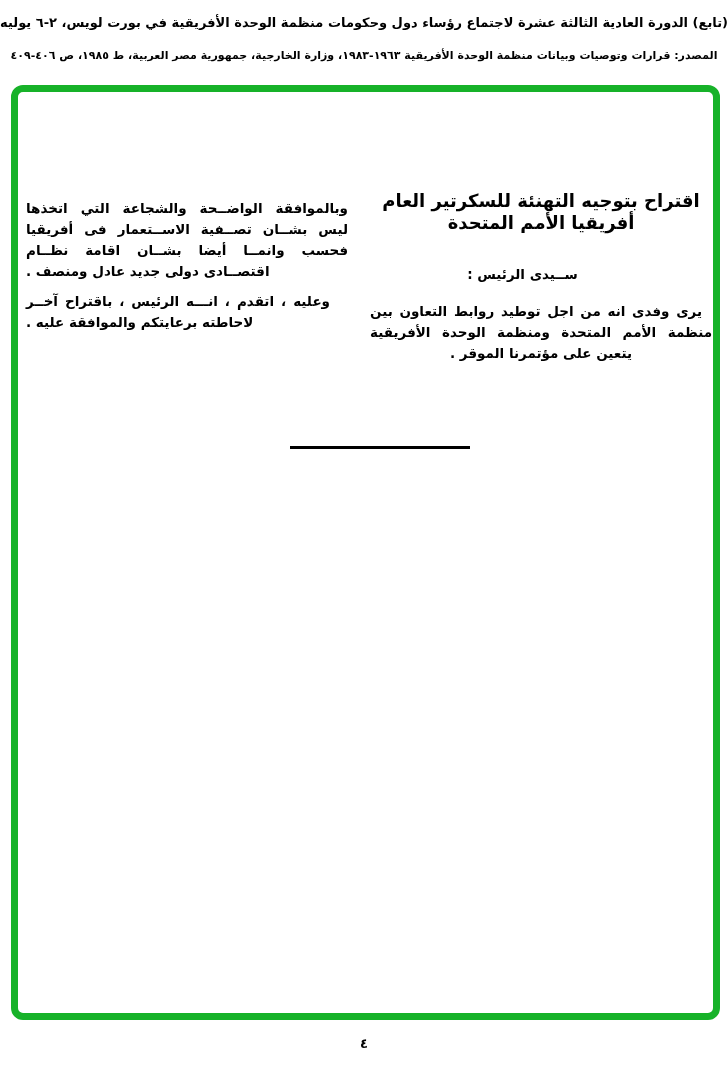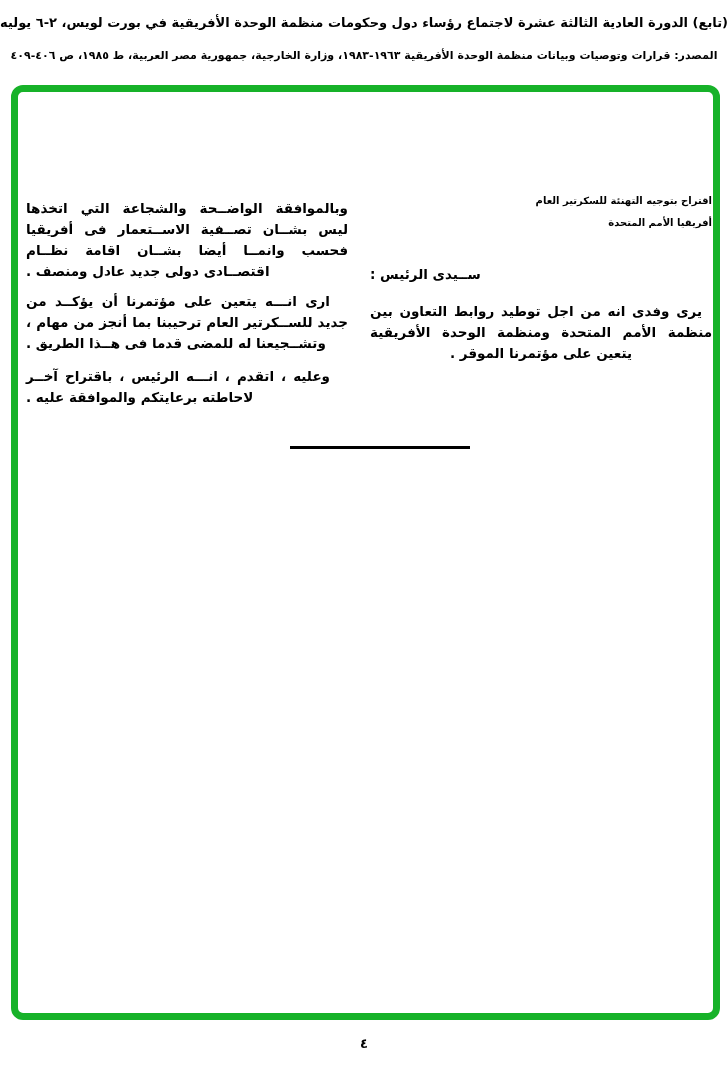--- a/index.html
+++ b/index.html
@@ -65,29 +65,29 @@
     left: 370px;
     width: 342px;
   }
   .col-left {
     top: 198px;
     left: 26px;
     width: 322px;
   }
 
   .doc-title {
-    text-align: right;
-    font-size: 10px;
+    text-align: center;
+    font-size: 18px;
     line-height: 22px;
   }
 
   .salutation {
     margin-top: 30px;
     margin-bottom: 16px;
-    text-align: left;
+    text-align: center;
     padding-right: 37px;
   }
 
   .col p.para {
     margin: 0 0 17px 0;
     text-align: justify;
   }
   .col-left p.para { margin-bottom: 9px; }
   .col-left p.para.gap-lg { margin-bottom: 12px; }
 
@@ -133,19 +133,18 @@
   <div class="doc-title">
     <div>اقتراح بتوجيه التهنئة للسكرتير العام</div>
     <div>أفريقيا الأمم المتحدة</div>
   </div>
   <div class="salutation">ســيدى الرئيس :</div>
   <p class="para indent-sm last-center">يرى وفدى انه من اجل توطيد روابط التعاون بين منظمة الأمم المتحدة ومنظمة الوحدة الأفريقية يتعين على مؤتمرنا الموقر .</p>
 </div>
 
 <div class="col col-left">
   <p class="para last-left">وبالموافقة الواضــحة والشجاعة التي اتخذها ليس بشــان تصــفية الاســتعمار فى أفريقيا فحسب وانمــا أيضا بشــان اقامة نظــام اقتصــادى دولى جديد عادل ومنصف .</p>
-  <p class="para gap-lg indent last-left">ارى انـــه يتعين على مؤتمرنا أن يؤكــد من جديد للســكرتير العام ترحيبنا بما أنجز من مهام ، وتشــجيعنا له للمضى قدما فى هــذا الطريق .</p>
   <p class="para indent last-left">وعليه ، اتقدم ، انـــه الرئيس ، باقتراح آخــر لاحاطته برعايتكم والموافقة عليه .</p>
 </div>
 
 <div class="section-divider"></div>
 
 <div class="page-number">٤</div>
 
 </body></html>

